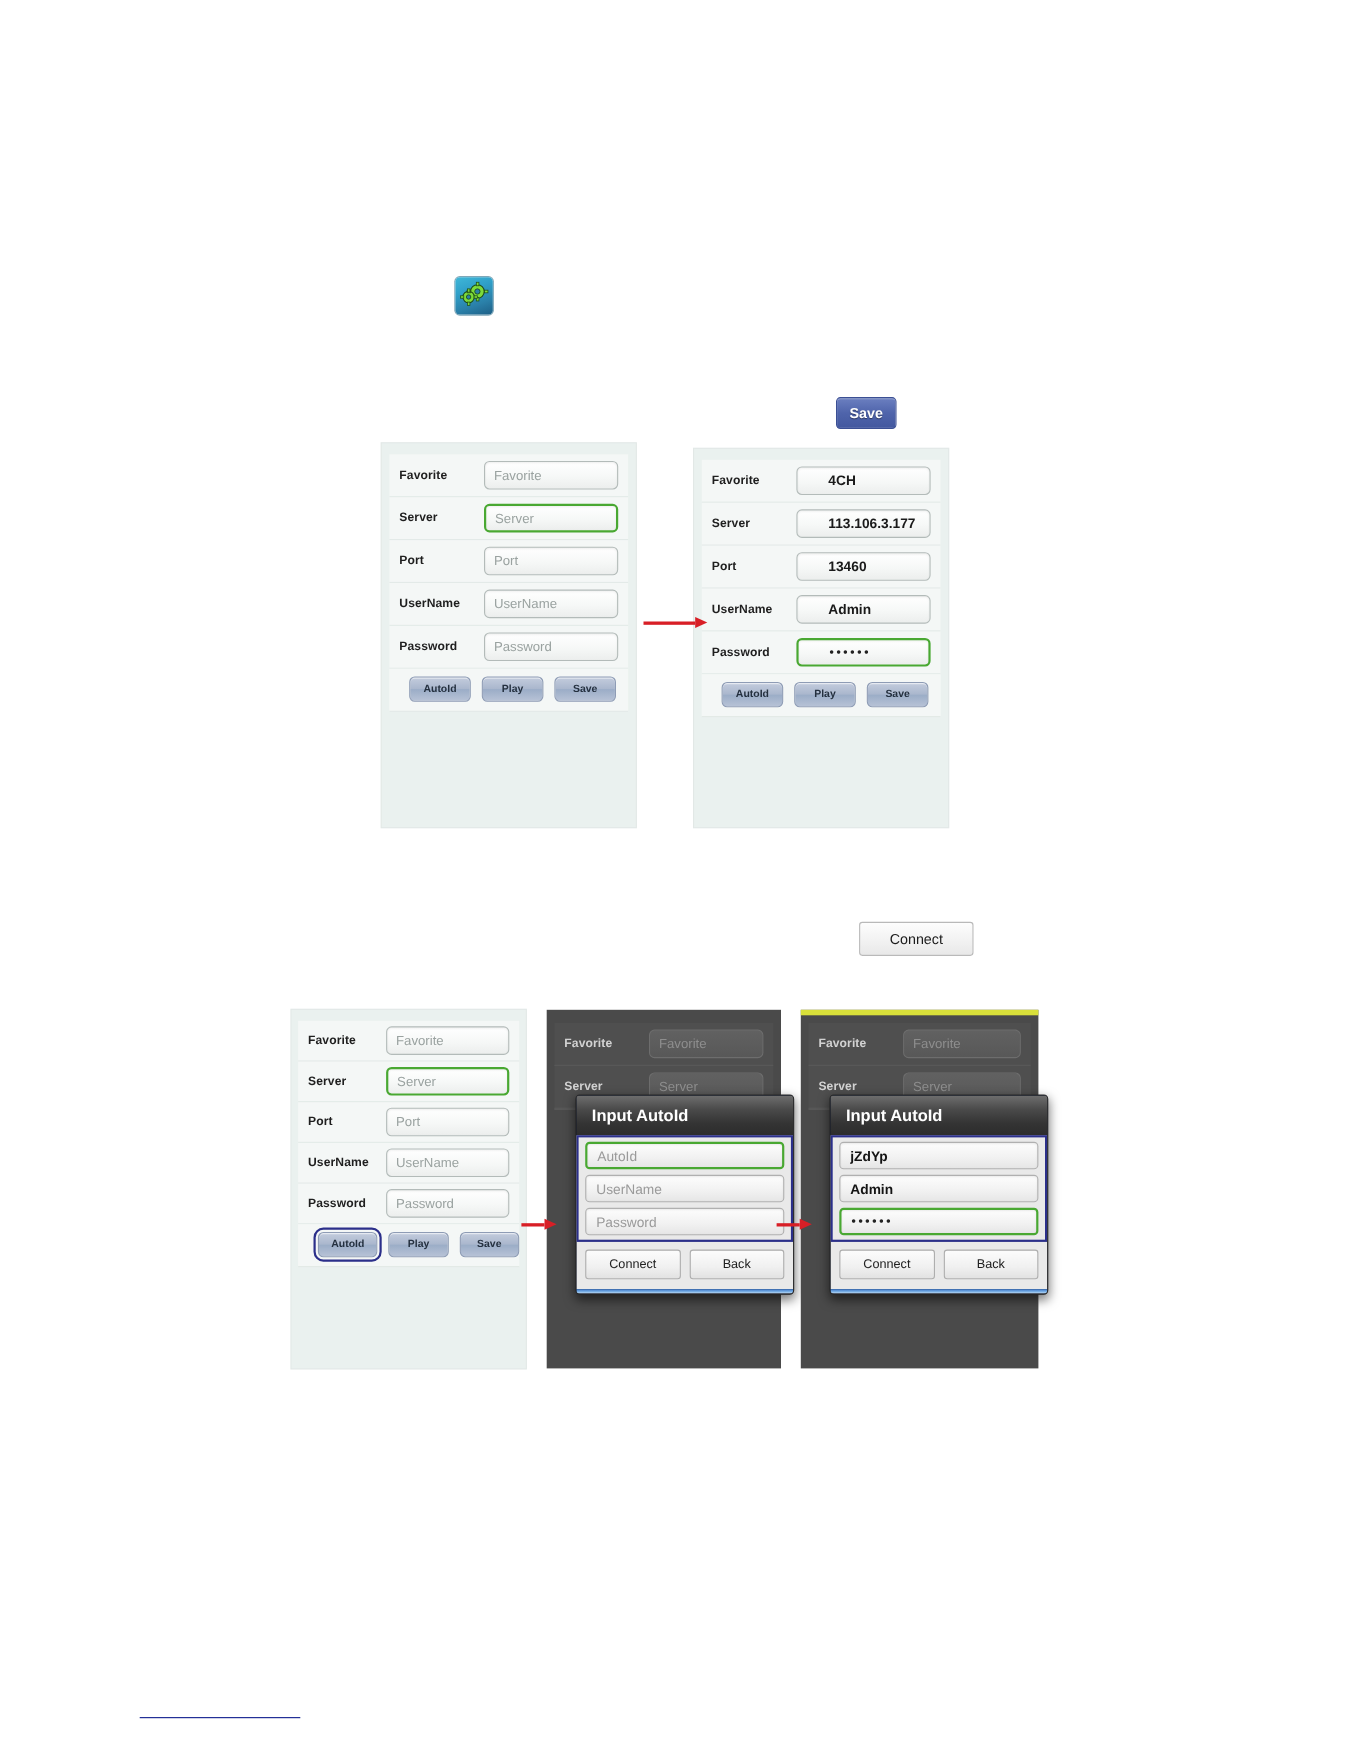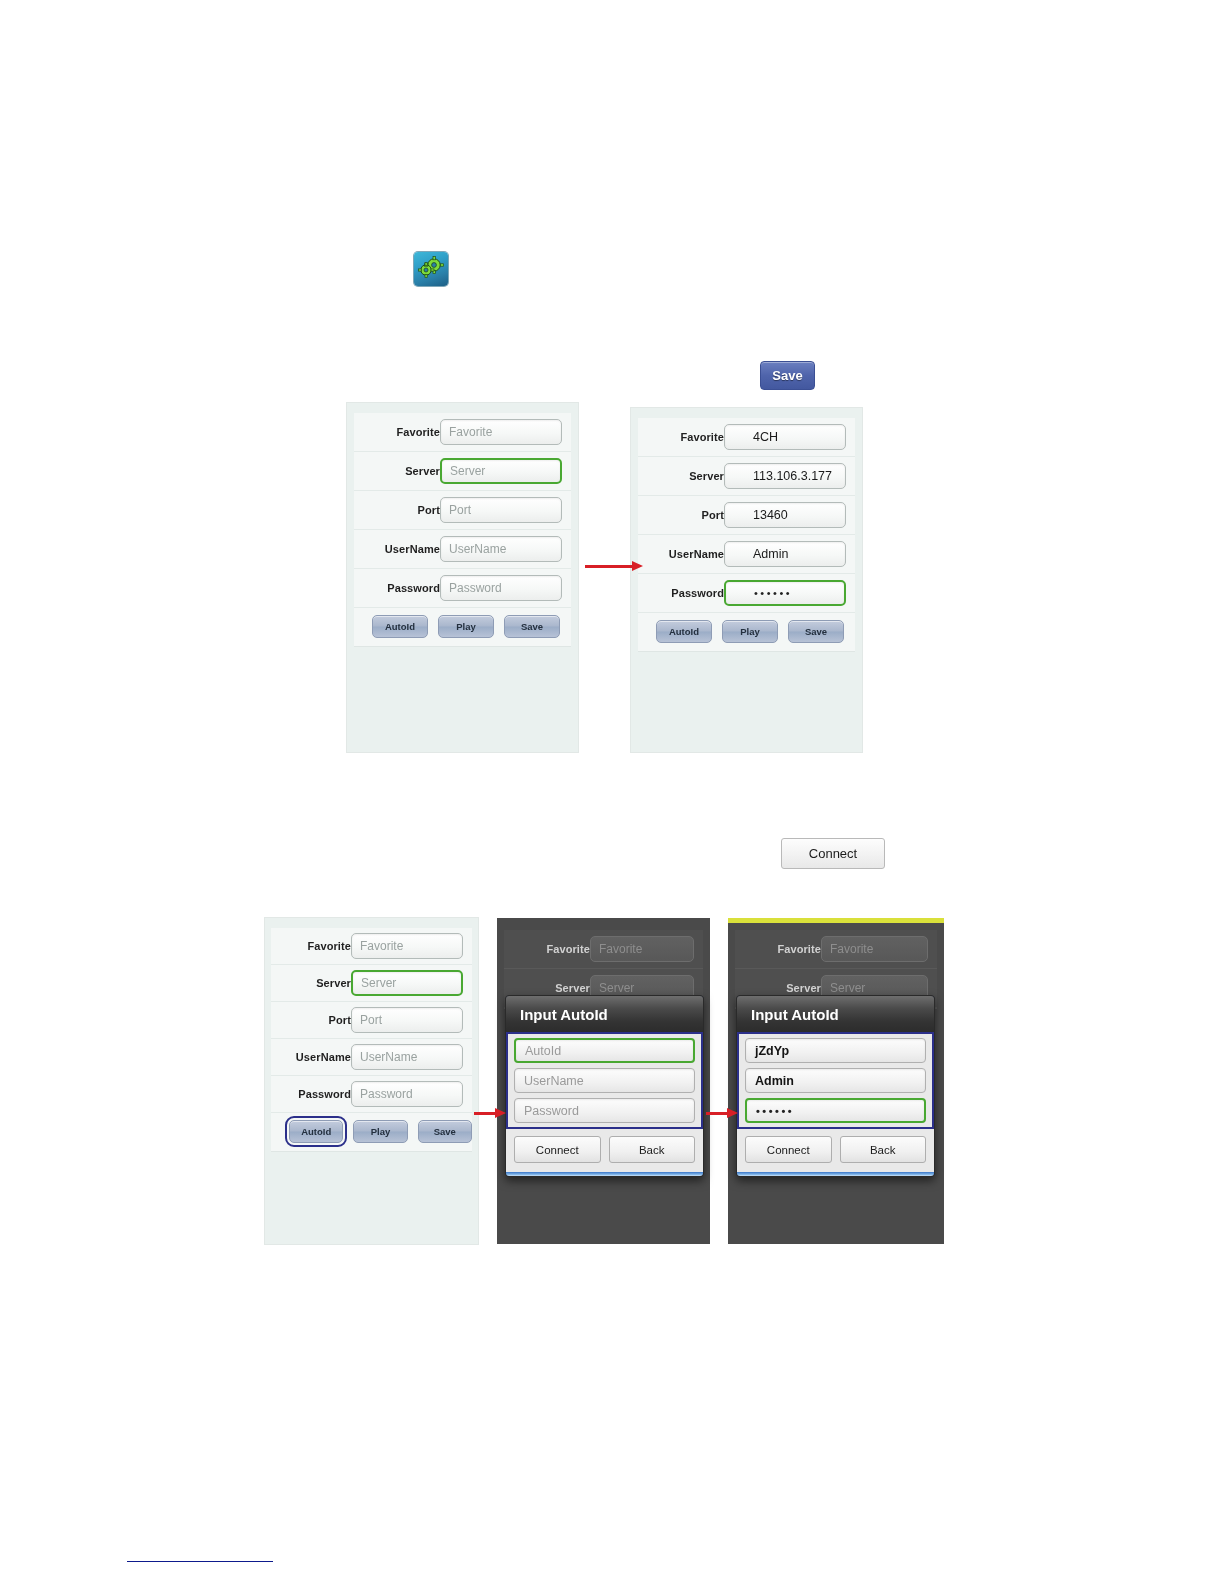--- a/index.html
+++ b/index.html
@@ -3,21 +3,21 @@
 <meta charset="utf-8">
 <style>
   html,body{margin:0;padding:0;}
   body{
     width:1224px;height:1584px;
     background:#ffffff;
     font-family:"Liberation Sans", sans-serif;
     position:relative;
     overflow:hidden;
   }
-  .page{position:absolute;inset:0;text-align:right;}
+  .page{position:absolute;inset:0;}
 
   
   .app-icon{
     position:absolute;left:414px;top:252px;width:34px;height:34px;
     border-radius:4px;
     background:linear-gradient(160deg,#3fb7d8 0%,#2f9fc8 35%,#2a7fa8 70%,#1d5f86 100%);
     box-shadow:0 0 0 1px #7fa7b8;
     overflow:hidden;
   }
   .app-icon svg{position:absolute;left:2px;top:3px;}
@@ -66,21 +66,21 @@
     flex:1 1 auto;margin-right:9px;
     height:26px;box-sizing:border-box;
     border:1px solid #b3bbb9;border-radius:5px;
     background:linear-gradient(180deg,#ffffff 0%,#f6f8f7 55%,#eceeed 100%);
     display:flex;align-items:center;
     padding-left:8px;
     font-size:12px;color:#9aa2a0;
     box-shadow:inset 0 1px 2px rgba(0,0,0,.07);
     overflow:hidden;white-space:nowrap;
   }
-  .fld.filled{color:#1a1a1a;font-weight:normal;font-size:12.5px;padding-left:28px;}
+  .fld.filled{color:#1a1a1a;font-weight:bold;font-size:12.5px;padding-left:28px;}
   .fld.green{border:2px solid #49a832;}
   .dots{letter-spacing:2.5px;font-size:11px;color:#222;}
 
   .btnrow{
     display:flex;align-items:center;gap:10px;
     padding:7px 0 8px 18px;
     background:#f4f7f6;
   }
   .abtn{
     width:54px;height:21px;border-radius:5px;
@@ -107,20 +107,21 @@
   .top-strip{position:absolute;left:0;top:0;height:5px;width:100%;background:#d9e03a;}
 
   
   .dialog{
     position:absolute;
     background:#0f172a;
     border:1px solid #2a2a2a;
     border-radius:4px;
     box-shadow:0 4px 10px rgba(0,0,0,.55);
     overflow:hidden;
+    margin-left:18px;
   }
   .dlg-title{
     height:36px;
     background:linear-gradient(180deg,#6e6e6e 0%,#4a4a4a 35%,#343434 70%,#2c2c2c 100%);
     color:#ffffff;font-size:15px;font-weight:bold;
     display:flex;align-items:center;padding-left:14px;
     box-sizing:border-box;
   }
   .dlg-fields{
     padding:6px 8px 6px 8px;

